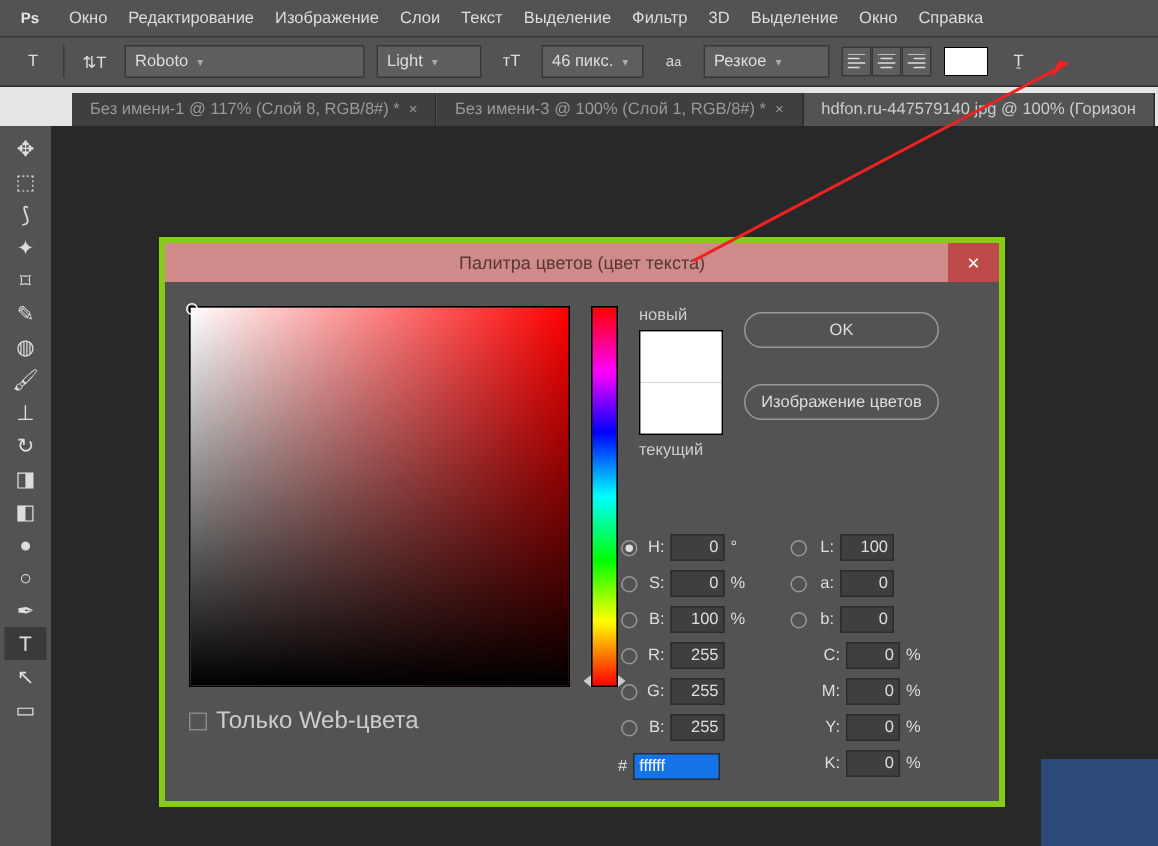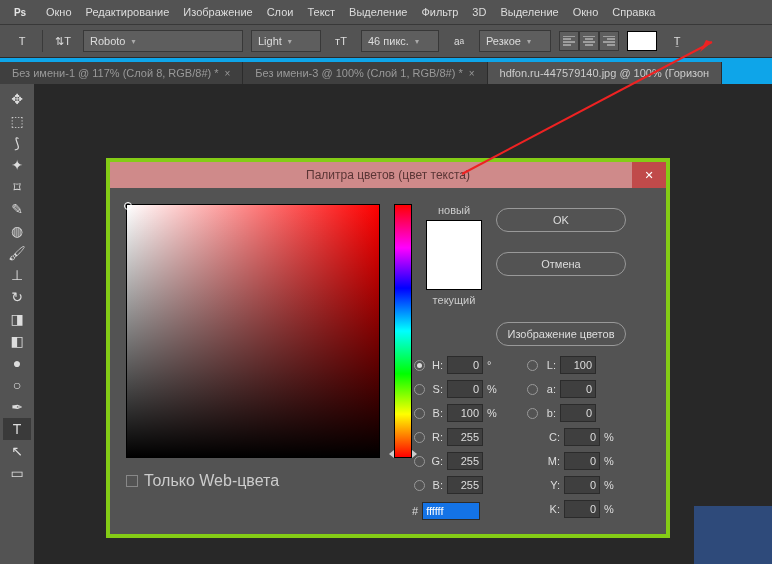--- a/index.html
+++ b/index.html
@@ -11,21 +11,21 @@
 
 .optbar { height:34px; background:#535353; border-top:1px solid #383838; border-bottom:1px solid #2b2b2b; display:flex; align-items:center; padding:0 10px; gap:8px; font-size:11px; color:#ddd; }
 .opt-icon { width:24px; height:24px; display:flex; align-items:center; justify-content:center; color:#ddd; }
 .sep { width:1px; height:22px; background:#3a3a3a; }
 .dd { background:#5e5e5e; border:1px solid #383838; height:22px; display:flex; align-items:center; padding:0 6px; font-size:11px; color:#ddd; gap:6px; }
 .dd .arr { font-size:8px; color:#aaa; }
 .align-group { display:flex; }
 .align-btn { width:20px; height:20px; display:flex; align-items:center; justify-content:center; border:1px solid #383838; background:#5e5e5e; }
 .swatch { width:30px; height:20px; background:#fff; border:1px solid #000; }
 
-.tabbar { height:26px; background:#0ea5e9; display:flex; align-items:flex-end; font-size:11px; color:#ccc; }
+.tabbar { height:26px; background:#e5e5e5; display:flex; align-items:flex-end; padding-left:48px; font-size:11px; color:#ccc; }
 .tab { padding:5px 12px; background:#535353; border-right:1px solid #2b2b2b; display:flex; align-items:center; gap:6px; }
 .tab.inactive { background:#3f3f3f; color:#999; }
 .tab .x { font-size:10px; cursor:pointer; }
 
 .toolcol { position:absolute; left:0; top:84px; width:34px; background:#535353; display:flex; flex-direction:column; align-items:center; padding-top:4px; gap:0; }
 .tool { width:28px; height:22px; display:flex; align-items:center; justify-content:center; color:#ddd; font-size:14px; }
 .tool.sel { background:#3a3a3a; }
 
 .canvas { position:absolute; left:34px; top:84px; right:0; bottom:0; background:#282828; }
 
@@ -33,24 +33,24 @@
 .picker-title { height:26px; background:#cf8a8a; color:#5a3535; display:flex; align-items:center; justify-content:center; font-size:12px; position:relative; }
 .picker-close { position:absolute; right:0; top:0; width:34px; height:26px; background:#c04a4a; color:#fff; display:flex; align-items:center; justify-content:center; font-size:11px; }
 .picker-body { display:flex; padding:16px; gap:14px; height:calc(100% - 26px); }
 .satval { width:254px; height:254px; border:1px solid #000; position:relative; background:linear-gradient(to top,#000,transparent),linear-gradient(to right,#fff,#ff0000); }
 .satval .cursor { position:absolute; left:-3px; top:-3px; width:8px; height:8px; border:1px solid #fff; border-radius:50%; }
 .huebar { width:18px; height:254px; border:1px solid #000; background:linear-gradient(to bottom,#ff0000 0%,#ff00ff 17%,#0000ff 33%,#00ffff 50%,#00ff00 67%,#ffff00 83%,#ff0000 100%); position:relative; }
 .huemark { position:absolute; bottom:-1px; left:-6px; right:-6px; display:flex; justify-content:space-between; }
 .huemark span { width:0; height:0; border-top:4px solid transparent; border-bottom:4px solid transparent; }
 .huemark .l { border-left:5px solid #ccc; }
 .huemark .r { border-right:5px solid #ccc; }
-.preview-col { display:flex; flex-direction:column; align-items:center; font-size:11px; color:#ccc; gap:4px; }
+.preview-col { display:flex; flex-direction:column; align-items:flex-start; font-size:11px; color:#ccc; gap:4px; }
 .prev-box { width:56px; height:70px; display:flex; flex-direction:column; border:1px solid #000; }
 .prev-half { flex:1; background:#fff; }
-.right-col { flex:1; display:flex; flex-direction:column; gap:20px; padding-top:4px; }
+.right-col { flex:1; display:flex; flex-direction:column; gap:9px; padding-top:4px; }
 .btn { width:130px; height:24px; border:1px solid #999; border-radius:12px; background:#535353; color:#ddd; font-size:11px; display:flex; align-items:center; justify-content:center; }
 .fields-area { position:absolute; left:304px; right:14px; bottom:16px; top:194px; display:flex; gap:28px; font-size:11px; color:#ddd; }
 .fcol { display:flex; flex-direction:column; gap:6px; }
 .frow { display:flex; align-items:center; gap:4px; height:18px; }
 .rad { width:11px; height:11px; border:1px solid #999; border-radius:50%; display:flex; align-items:center; justify-content:center; }
 .rad.on::after { content:""; width:5px; height:5px; border-radius:50%; background:#ddd; }
 .flabel { width:14px; text-align:right; }
 .finput { width:36px; height:18px; background:#3f3f3f; border:1px solid #2b2b2b; color:#ddd; font-size:11px; text-align:right; padding:0 3px; }
 .funit { width:12px; }
 .webonly { position:absolute; left:16px; bottom:44px; display:flex; align-items:center; gap:6px; font-size:16px; color:#ccc; }
@@ -86,26 +86,26 @@
   <div class="opt-icon">⇅T</div>
   <div class="dd" style="width:160px">
       <span>Roboto</span>
       <span class="arr">▾</span>
     </div>
   <div class="dd" style="width:70px">
       <span>Light</span>
       <span class="arr">▾</span>
     </div>
   <div class="opt-icon" style="font-size:11px">тТ</div>
-  <div class="dd" style="width:78px">
+  <div class="dd" style="width:68px">
       <span>46 пикс.</span>
       <span class="arr">▾</span>
     </div>
   <div class="opt-icon" style="font-size:10px">a<sub>a</sub></div>
-  <div class="dd" style="width:72px">
+  <div class="dd" style="width:84px">
       <span>Резкое</span>
       <span class="arr">▾</span>
     </div>
   <div class="align-group">
     <div class="align-btn">
         <svg width="12" height="10">
           <path d="M0 0h12M0 3h8M0 6h12M0 9h8" stroke="#ddd"></path>
         </svg>
       </div>
     <div class="align-btn">
@@ -180,21 +180,20 @@
     <div class="preview-col">
       <span>новый</span>
       <div class="prev-box">
         <div class="prev-half"></div>
         <div class="prev-half"></div>
       </div>
       <span>текущий</span>
     </div>
     <div class="right-col">
       <div class="btn">OK</div>
-      <div class="btn">Отмена</div>
       <div style="height:6px"></div>
       <div class="btn">Изображение цветов</div>
     </div>
   </div>
 
   <div class="fields-area">
     <div class="fcol">
       <div class="frow">
           <span class="rad on"></span>
           <span class="flabel">H:</span>

